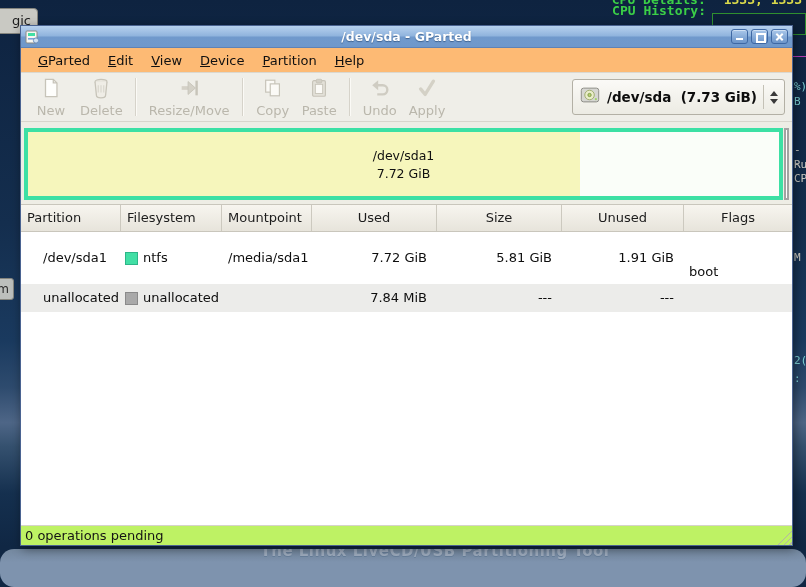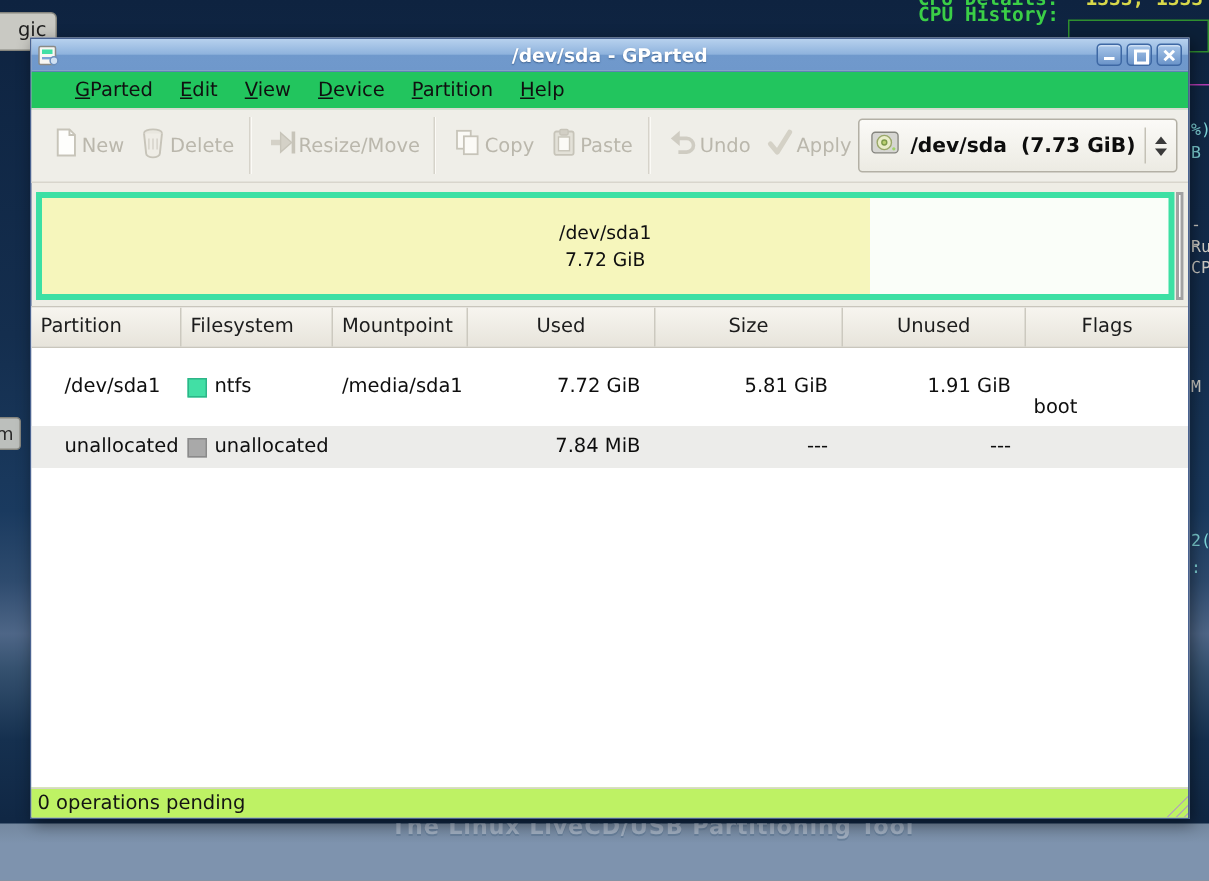--- a/index.html
+++ b/index.html
@@ -20,39 +20,39 @@
   .frag:nth-of-type(1){top:80px;color:#7fd4d8;}
   .frag:nth-of-type(2){top:95px;color:#7fd4d8;}
   .frag:nth-of-type(3){top:143px;}
   .frag:nth-of-type(4){top:158px;}
   .frag:nth-of-type(5){top:172px;}
   .frag:nth-of-type(6){top:251px;}
   .frag:nth-of-type(7){top:354px;color:#7fd4d8;}
   .frag:nth-of-type(8){top:372px;color:#7fd4d8;}
   .bg-tab-top{position:absolute;left:-18px;top:8px;width:56px;height:26px;background:#c9c9c3;border:1px solid #85857e;border-radius:4px 4px 0 0;z-index:1;color:#1d1d1d;font-size:13px;line-height:24px;text-align:right;padding-right:6px;box-sizing:border-box;}
   .bg-tab-mid{position:absolute;left:-8px;top:278px;width:22px;height:22px;background:#bcbfbc;border:1px solid #85857e;border-radius:3px;z-index:1;color:#2a2a2a;font-size:12px;line-height:20px;text-align:right;padding-right:4px;box-sizing:border-box;}
-  .band{position:absolute;left:0;top:549px;width:806px;height:38px;overflow:hidden;background:linear-gradient(#74889f,#7e93ae 35%,#7e93ae);z-index:1;}
+  .band{position:absolute;left:0;top:549px;width:806px;height:38px;overflow:hidden;background:linear-gradient(#74889f,#7e93ae 35%,#7e93ae);z-index:1;border-radius:14px;}
   .band .caption{position:absolute;left:435px;top:-7px;transform:translateX(-50%);white-space:nowrap;font-weight:bold;font-size:15px;letter-spacing:.5px;color:#9fadbf;text-shadow:0 1px 0 #69809b;}
   
   .window{position:absolute;left:20px;top:25px;width:773px;height:521px;z-index:5;display:flex;flex-direction:column;border:1px solid #4a6391;box-sizing:border-box;background:#eeede5;box-shadow:2px 3px 10px rgba(0,0,0,.45);}
   .titlebar{height:21px;flex:0 0 21px;display:flex;align-items:center;background:linear-gradient(#b7d1ee 0%,#8fb3dd 48%,#7099cc 52%,#6f98cb 100%);border-bottom:1px solid #5e82b5;position:relative;}
   .win-icon{width:16px;height:16px;margin-left:3px;flex:0 0 16px;}
   .title-text{position:absolute;left:0;right:0;text-align:center;font-size:12.5px;font-weight:bold;color:#ffffff;text-shadow:0 1px 1px #3e6391;}
   .controls{margin-left:auto;display:flex;gap:3px;margin-right:4px;position:relative;z-index:1;}
   .wbtn{width:17px;height:15px;border-radius:3px;border:1px solid #3e68a4;background:linear-gradient(#a9c7ea,#6b94c9);box-sizing:border-box;position:relative;box-shadow:inset 0 1px 0 #cfe0f4;}
   .wbtn-min::after{content:"";position:absolute;left:4px;bottom:3px;width:7px;height:2px;background:#fff;}
   .wbtn-max::after{content:"";position:absolute;left:4px;top:3px;width:6px;height:6px;border:2px solid #fff;}
   .wbtn-close::before,.wbtn-close::after{content:"";position:absolute;left:3px;top:6px;width:9px;height:2px;background:#fff;}
   .wbtn-close::before{transform:rotate(45deg);}
   .wbtn-close::after{transform:rotate(-45deg);}
-  .menubar{height:24px;flex:0 0 24px;display:flex;align-items:center;background:#22c55e;border-bottom:1px solid #dbd8cf;padding-left:20px;}
+  .menubar{height:24px;flex:0 0 24px;display:flex;align-items:center;background:#fdba74;border-bottom:1px solid #dbd8cf;padding-left:8px;}
   .menu-item{display:inline-block;padding:3px 9px;font-size:13px;color:#101010;}
   .menu-item::first-letter{text-decoration:underline;}
   .toolbar{height:48px;flex:0 0 48px;display:flex;align-items:center;background:#efeee8;border-bottom:1px solid #d8d5cc;padding:0 7px;}
-  .tbtn{display:flex;align-items:center;justify-content:center;padding:1px 6px;min-width:34px;}
+  .tbtn{display:flex;flex-direction:column;align-items:center;justify-content:center;padding:1px 6px;min-width:34px;}
   .tbtn svg{width:22px;height:22px;}
   .tbtn .tlabel{font-size:13px;color:#bab7ac;margin-top:0px;white-space:nowrap;}
   .tsep{width:1px;height:38px;background:#d6d3ca;border-right:1px solid #fbfaf6;margin:0 6px;}
   .device-combo{margin-left:auto;display:flex;align-items:center;gap:6px;height:36px;padding:0 6px 0 6px;background:linear-gradient(#fbfaf7,#ecebe3);border:1px solid #b3b0a5;border-radius:3px;box-sizing:border-box;font-weight:bold;}
   .device-combo svg{width:22px;height:22px;}
   .device-label{font-size:13.5px;color:#0d0d0d;white-space:pre;}
   .spin{display:flex;flex-direction:column;align-items:center;justify-content:center;gap:3px;border-left:1px solid #c4c1b6;padding-left:6px;height:24px;}
   .arr-up{width:0;height:0;border-left:4px solid transparent;border-right:4px solid transparent;border-bottom:5px solid #3a3a3a;}
   .arr-dn{width:0;height:0;border-left:4px solid transparent;border-right:4px solid transparent;border-top:5px solid #3a3a3a;}
   

